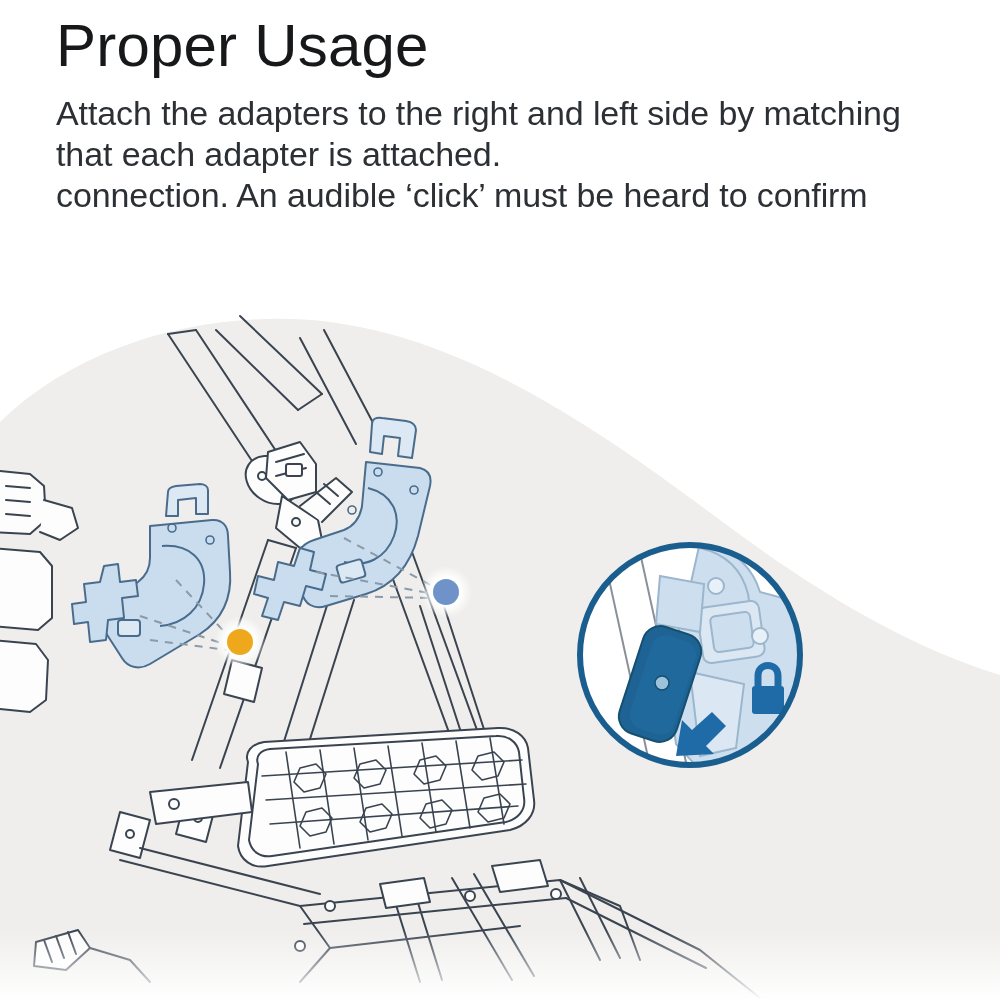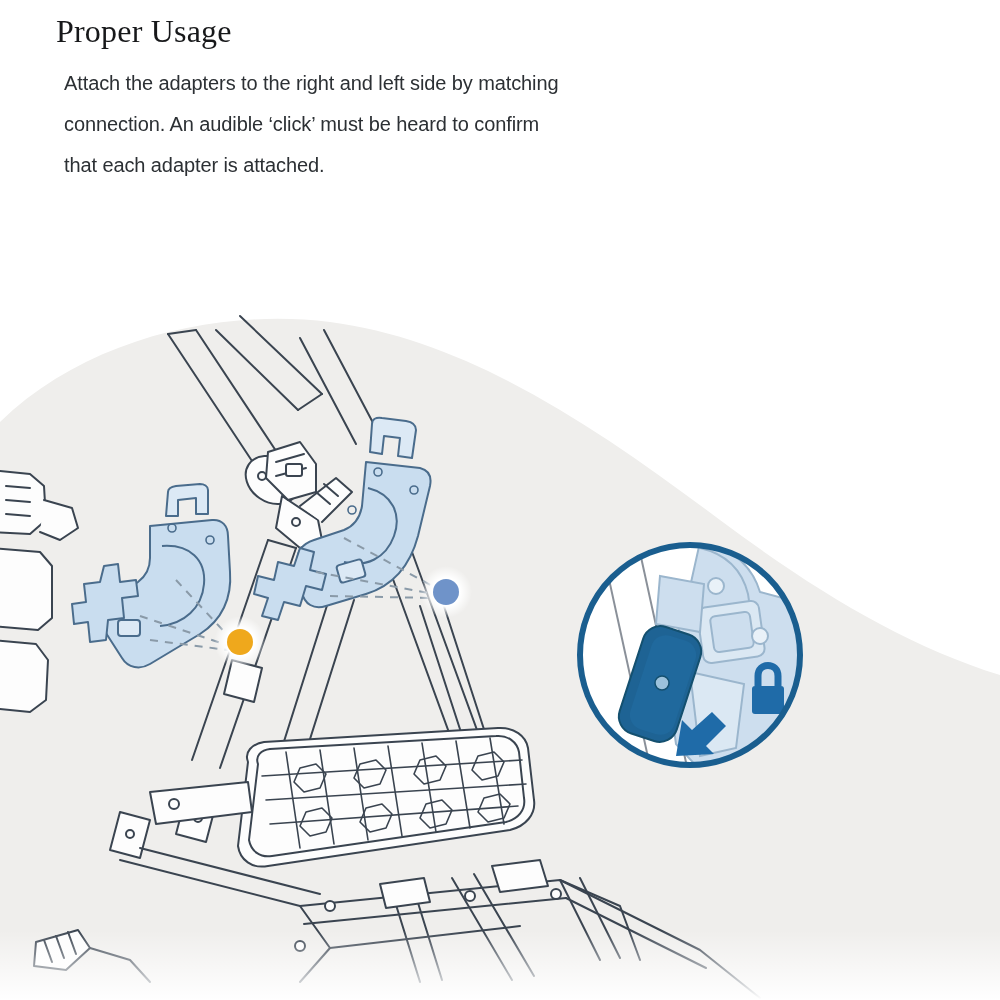--- a/index.html
+++ b/index.html
@@ -22,37 +22,37 @@
   }
 
   
   #text-block {
     position: absolute;
     left: 56px;
     top: 14px;
     width: 880px;
   }
   #page-title {
-    font-family: Liberation Serif, serif;
-    font-size: 32px;
+    font-family: Liberation Sans, sans-serif;
+    font-size: 60px;
     font-weight: 400;
     line-height: 1.08;
     color: #17181a;
     letter-spacing: 0.2px;
     margin: 0 0 14px 0;
     white-space: nowrap;
   }
   #body-copy {
     font-family: "Liberation Sans", sans-serif;
-    font-size: 20px;
+    font-size: 34px;
     font-weight: 300;
     line-height: 41px;
     color: #2c3034;
     letter-spacing: -0.1px;
-    margin: 8px;
+    margin: 0;
   }
   #body-copy span { display: block; white-space: nowrap; }
 
   
   #illustration {
     position: absolute;
     left: 0;
     top: 0;
     width: 1000px;
     height: 1000px;
@@ -365,18 +365,18 @@
       </g>
 
       <rect x="0" y="930" width="1000" height="70" fill="url(#fadeBottom)"></rect>
     </svg>
   </div>
 
   <div id="text-block">
     <h1 id="page-title">Proper Usage</h1>
     <p id="body-copy">
       <span>Attach the adapters to the right and left side by matching</span>
+      <span>that each adapter is attached.</span>
       <span>connection. An audible ‘click’ must be heard to confirm</span>
-      <span>that each adapter is attached.</span>
     </p>
   </div>
 
 </div>
 
 </body></html>

